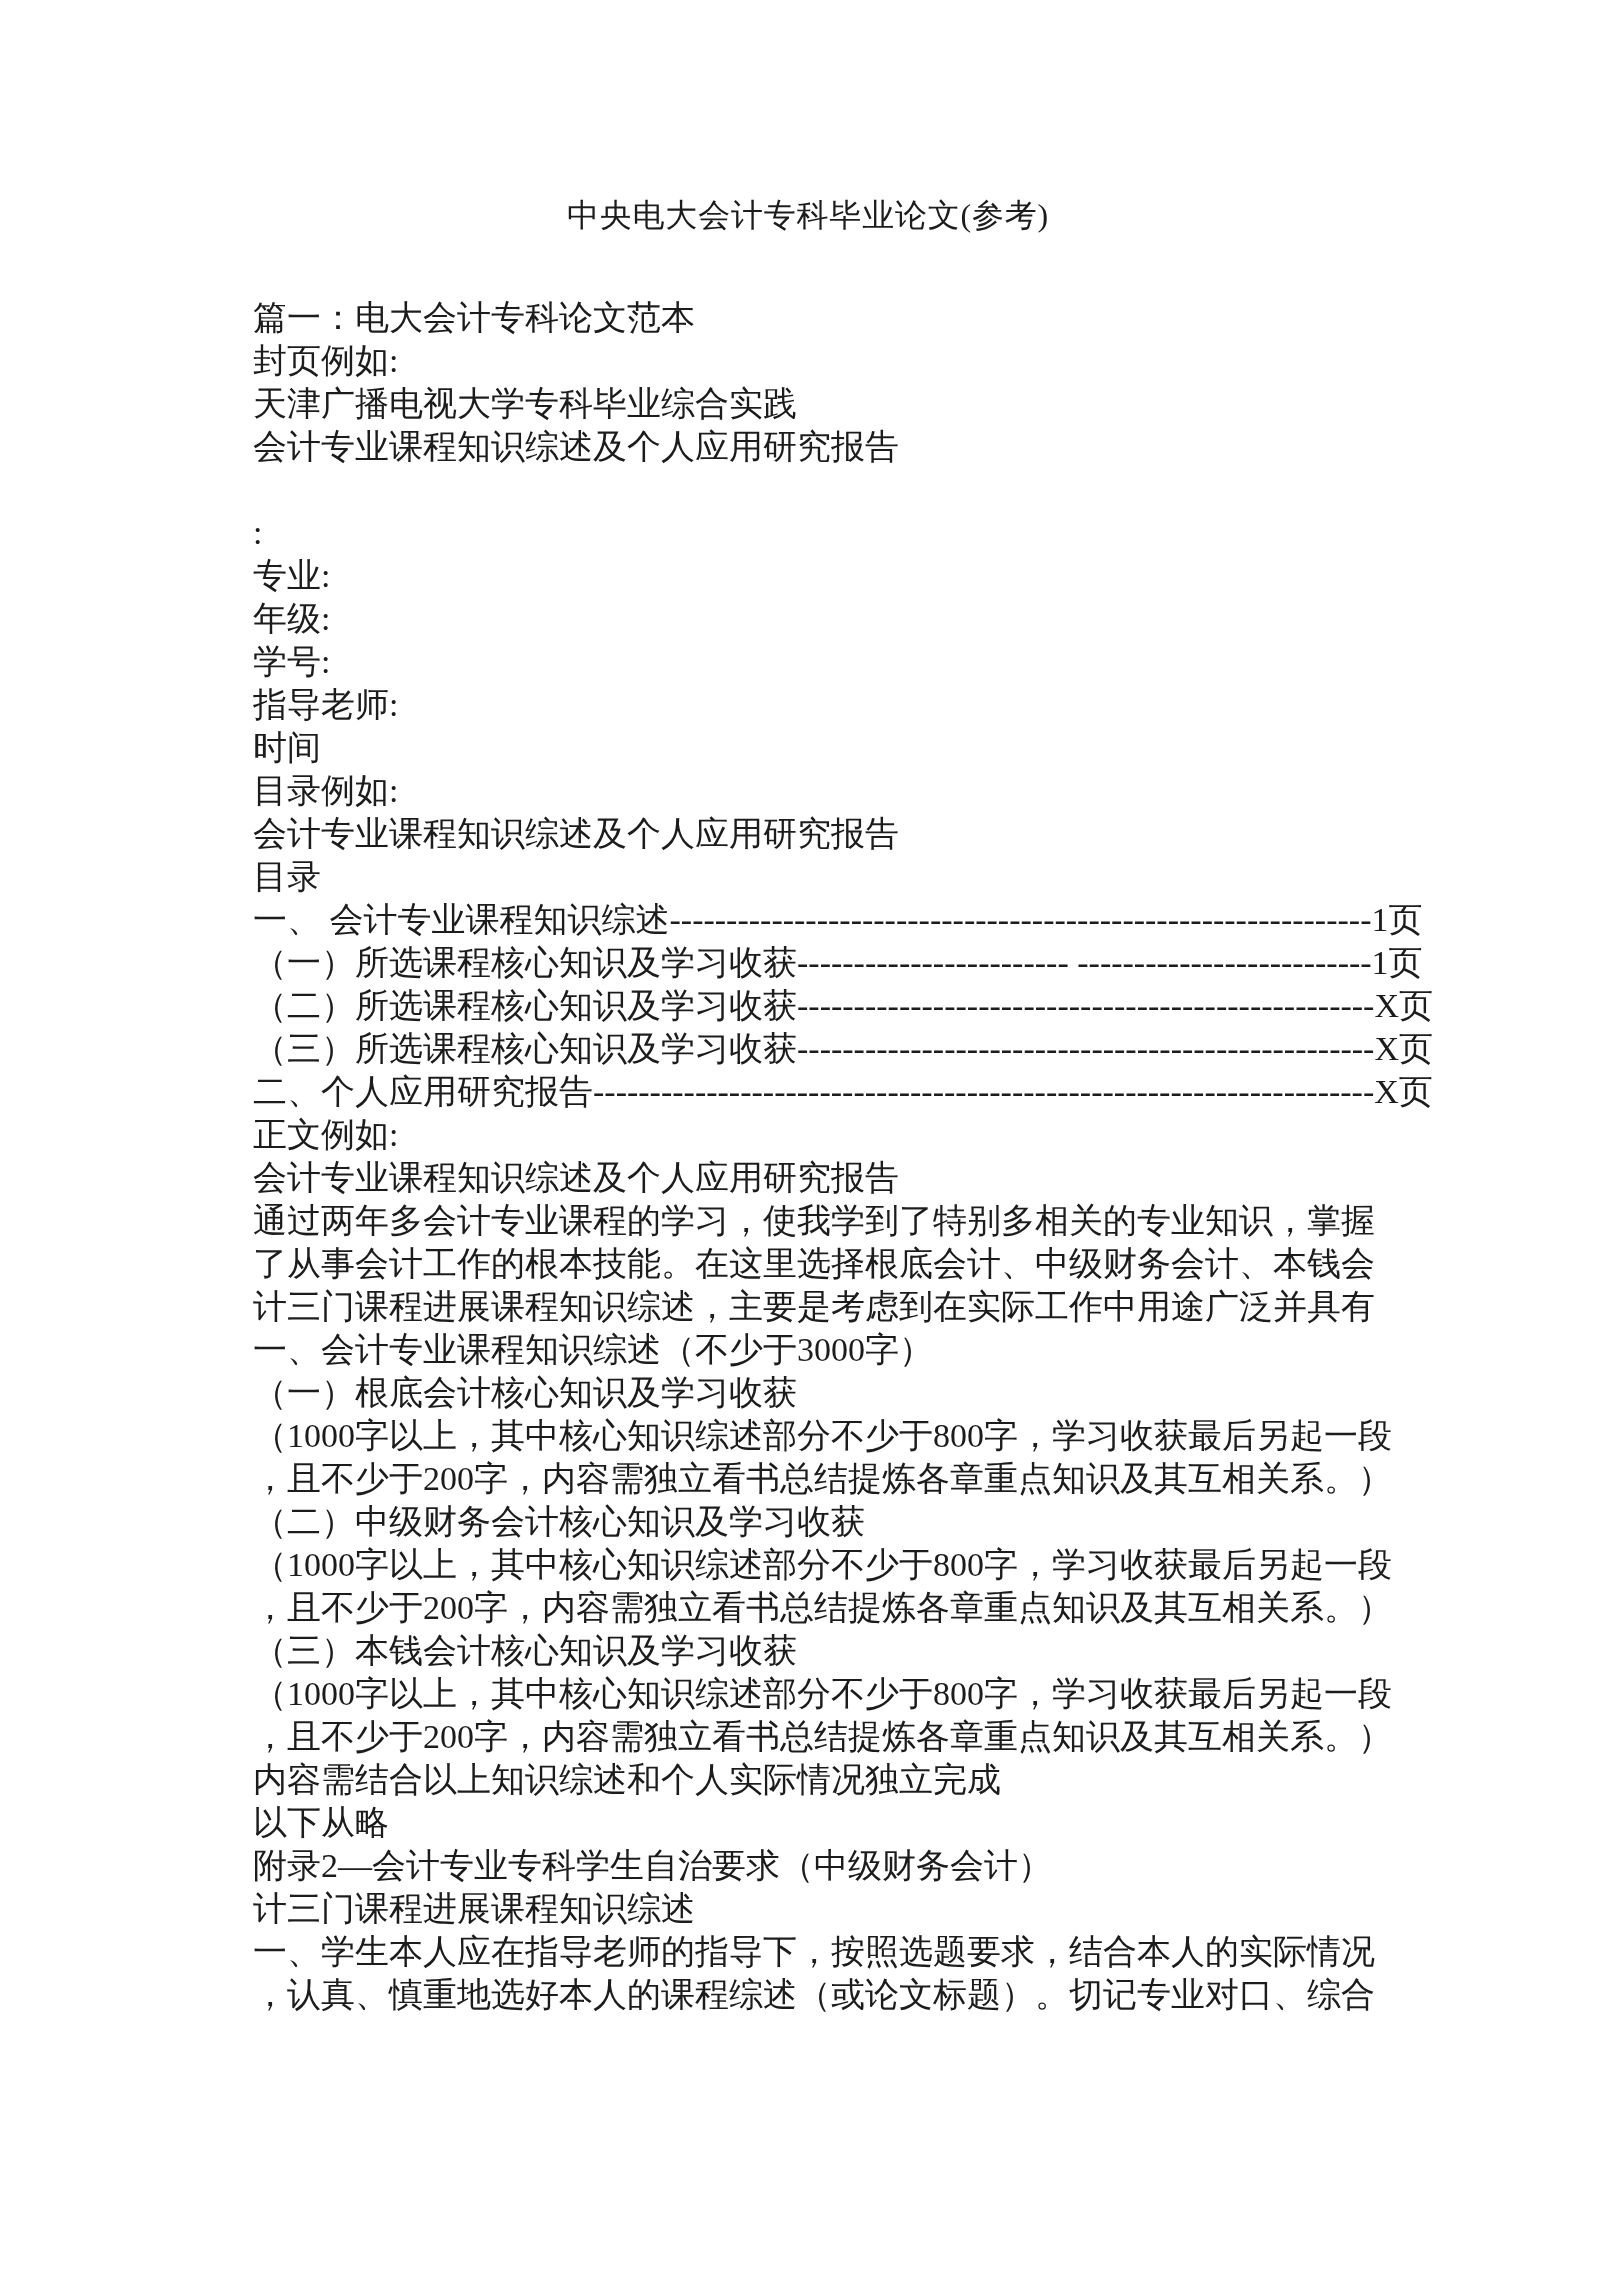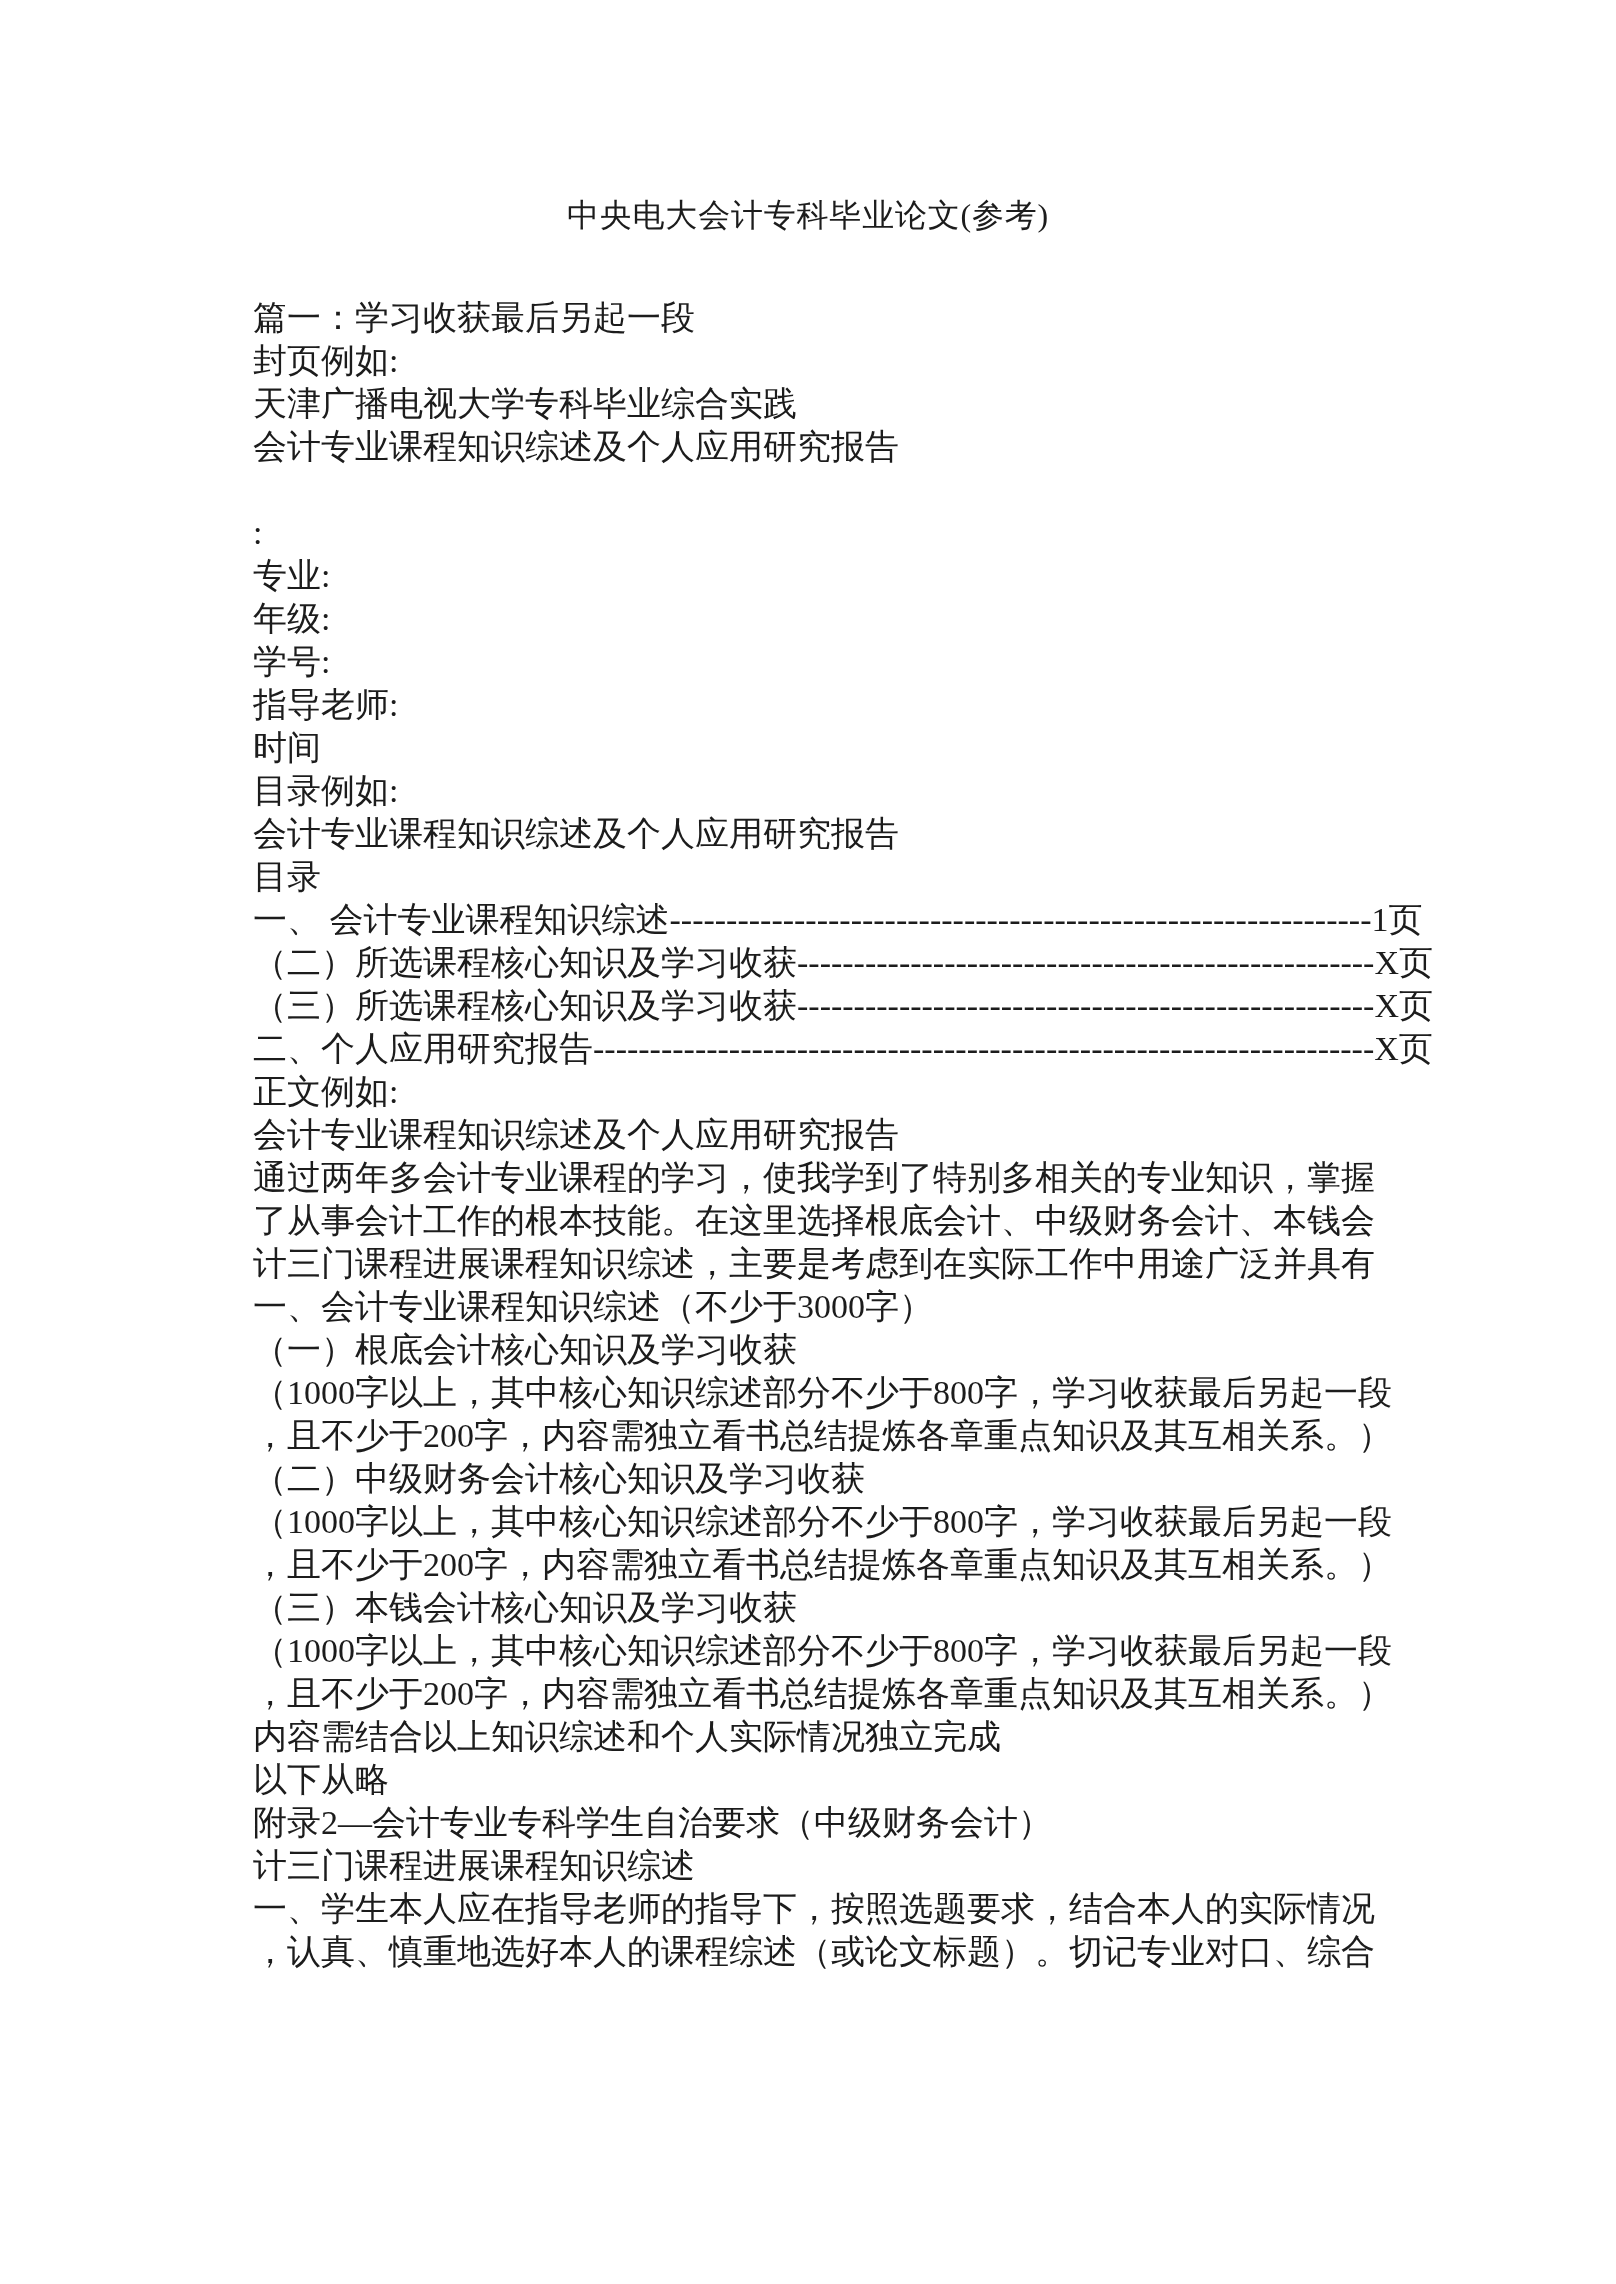--- a/index.html
+++ b/index.html
@@ -45,35 +45,36 @@
     overflow: visible;
   }
 </style>
 </head>
 <body style="background: rgb(255, 255, 255);">
 
 <div class="page" style="color: rgb(28, 28, 28);">
   <h1 class="doc-title">中央电大会计专科毕业论文(参考)</h1>
   <div class="doc-body">
       <div class="line"></div>
-      <div class="line">篇一：学习收获最后另起一段</div>
+      <div class="line">篇一：电大会计专科论文范本</div>
       <div class="line">封页例如:</div>
       <div class="line">天津广播电视大学专科毕业综合实践</div>
       <div class="line">会计专业课程知识综述及个人应用研究报告</div>
       <div class="line"></div>
       <div class="line">:</div>
       <div class="line">专业:</div>
       <div class="line">年级:</div>
       <div class="line">学号:</div>
       <div class="line">指导老师:</div>
       <div class="line">时间</div>
       <div class="line">目录例如:</div>
       <div class="line">会计专业课程知识综述及个人应用研究报告</div>
       <div class="line">目录</div>
       <div class="line">一、 会计专业课程知识综述--------------------------------------------------------------1页</div>
+      <div class="line">（一）所选课程核心知识及学习收获------------------------ --------------------------1页</div>
       <div class="line">（二）所选课程核心知识及学习收获---------------------------------------------------X页</div>
       <div class="line">（三）所选课程核心知识及学习收获---------------------------------------------------X页</div>
       <div class="line">二、个人应用研究报告---------------------------------------------------------------------X页</div>
       <div class="line">正文例如:</div>
       <div class="line">会计专业课程知识综述及个人应用研究报告</div>
       <div class="line">通过两年多会计专业课程的学习，使我学到了特别多相关的专业知识，掌握</div>
       <div class="line">了从事会计工作的根本技能。在这里选择根底会计、中级财务会计、本钱会</div>
       <div class="line">计三门课程进展课程知识综述，主要是考虑到在实际工作中用途广泛并具有</div>
       <div class="line">一、会计专业课程知识综述（不少于3000字）</div>
       <div class="line">（一）根底会计核心知识及学习收获</div>

